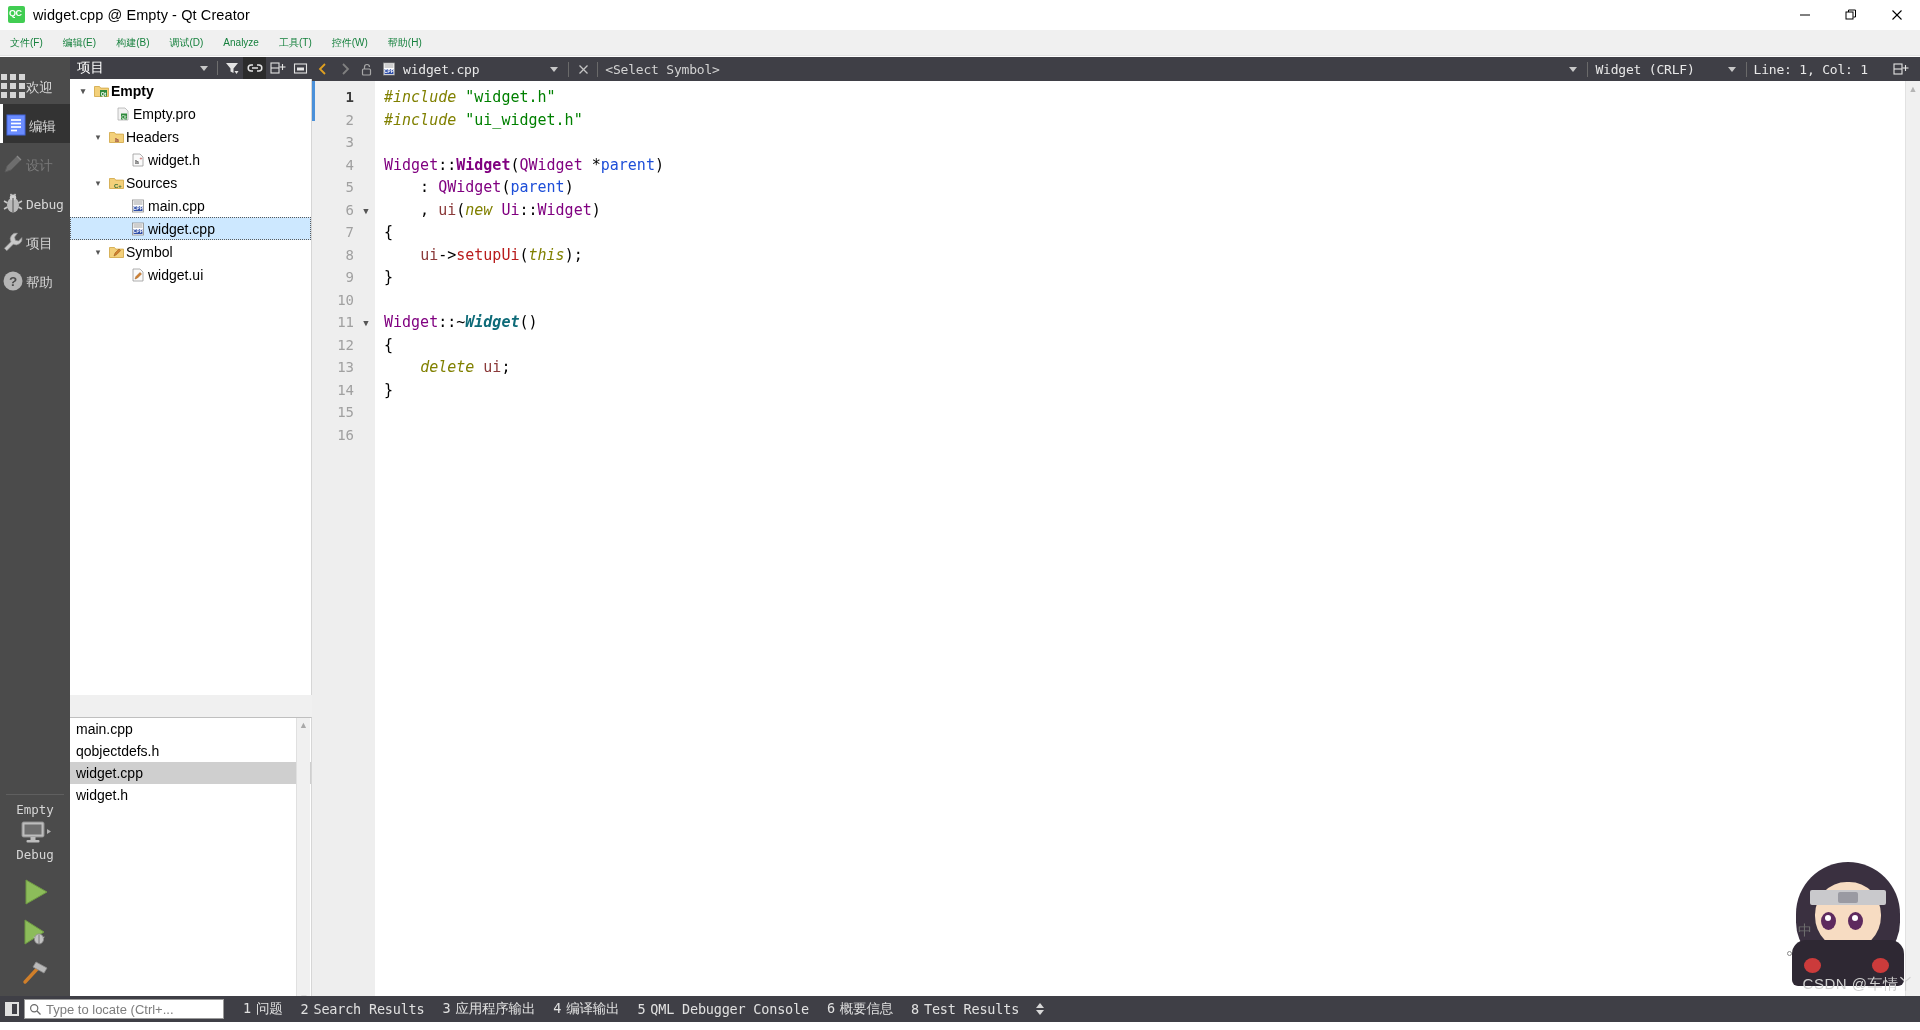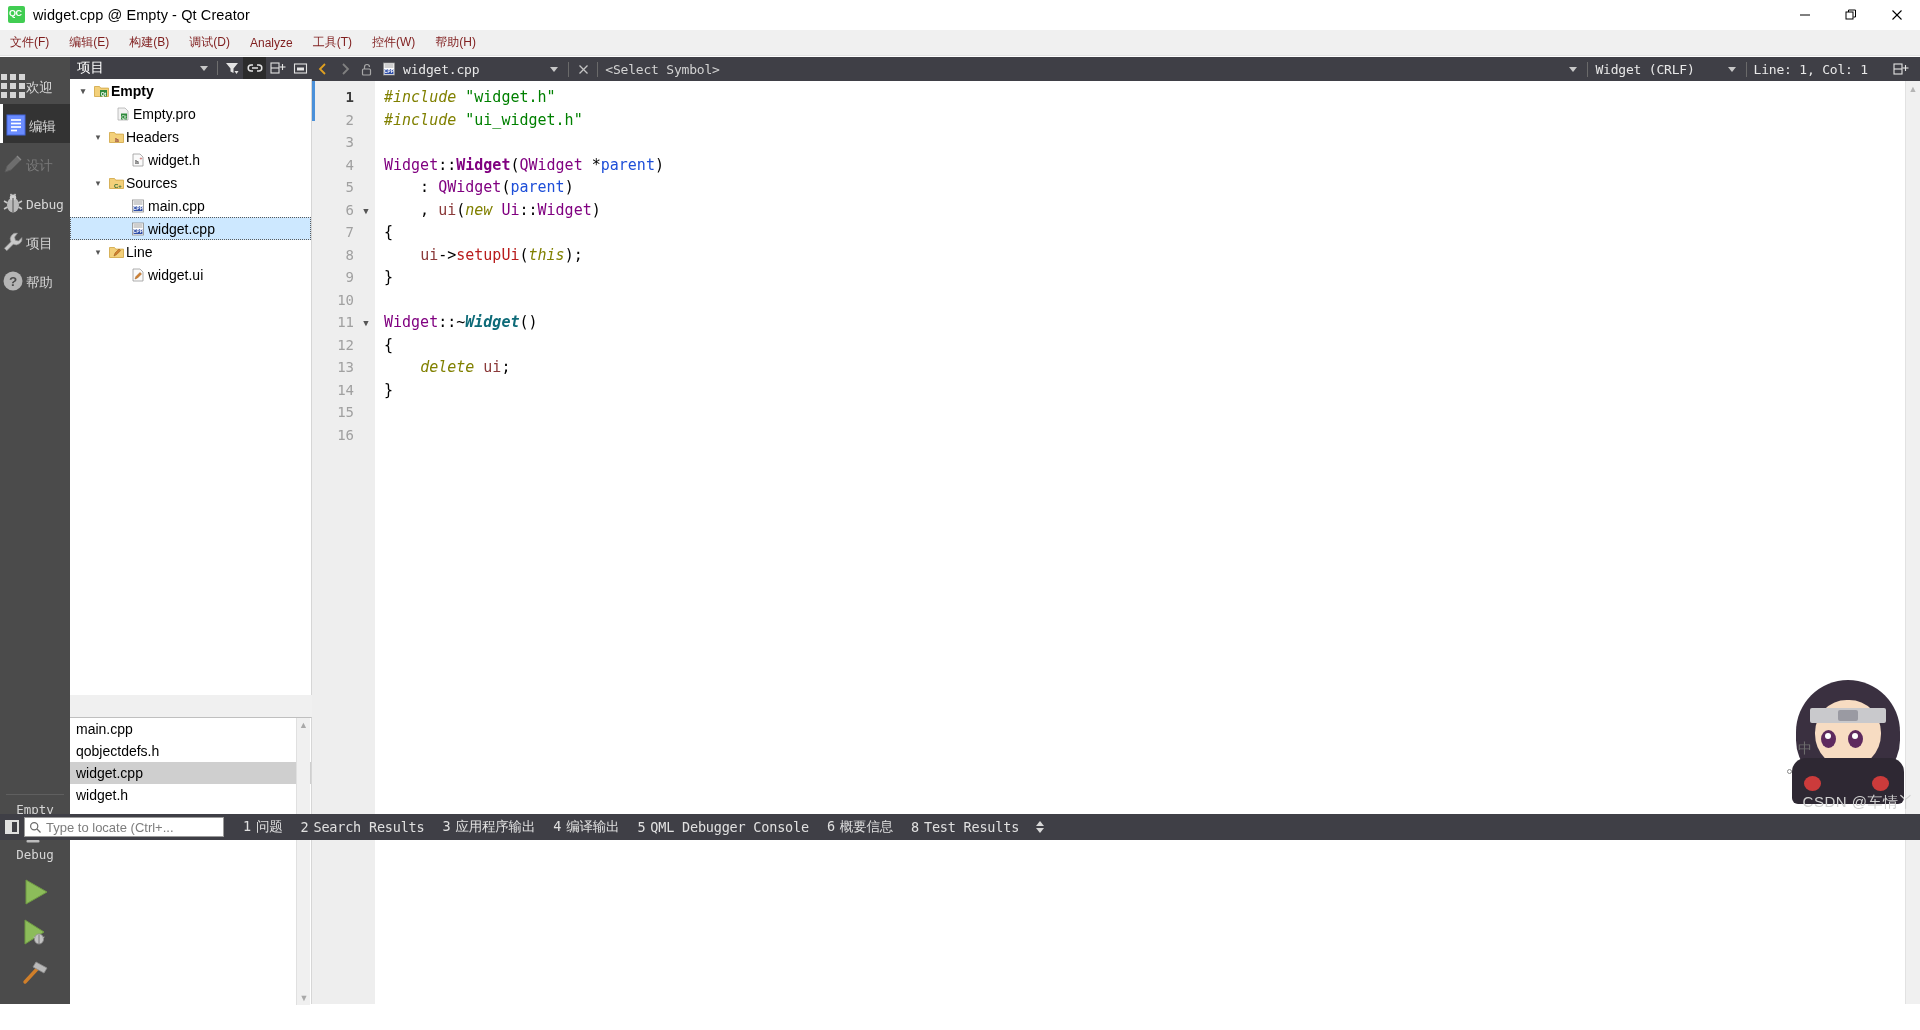--- a/index.html
+++ b/index.html
@@ -3,21 +3,21 @@
 <meta charset="utf-8">
 <style>
   * { box-sizing: border-box; margin: 0; padding: 0; }
   html, body {
     width: 1920px; height: 1030px;
     overflow: hidden;
     background: #ffffff;
     font-family: "Liberation Sans", sans-serif;
     -webkit-font-smoothing: antialiased;
   }
-  #app { position: relative; width: 1920px; height: 840px; }
+  #app { position: relative; width: 1920px; height: 1022px; }
 
   
   .titlebar {
     position: absolute; top: 0; left: 0; width: 1920px; height: 30px;
     background: #ffffff;
     display: flex; align-items: center;
     border-bottom: 1px solid #ffffff;
   }
   .qt-logo {
     width: 17px; height: 17px; margin-left: 8px; margin-right: 8px;
@@ -41,21 +41,21 @@
     justify-content: center; cursor: default;
   }
 
   
   .menubar {
     position: absolute; top: 30px; left: 0; width: 1920px; height: 26px;
     background: #f0f0f0; display: flex; align-items: center;
     border-bottom: 1px solid #e3e3e3;
   }
   .menu-item {
-    padding: 3px 10px; font-size: 12px; color: #7f1d1d;
+    padding: 3px 10px; font-size: 10px; color: #15803d;
     white-space: nowrap; cursor: default;
   }
 
   
   .modebar {
     position: absolute; top: 57px; left: 0; width: 70px; height: 947px;
     background: #4b4b4b;
     display: flex; flex-direction: column; align-items: center;
   }
   .mode-btn {
@@ -599,21 +599,21 @@
       </div>
 
       <div class="tree-row" style="padding-left:20px;">
         <span class="arrow">▾</span>
         <span class="ficon">
           <svg width="15" height="14" viewBox="0 0 15 14">
             <path d="M0.5 2.5 h5 l1.2 1.6 h7.8 v8.4 h-14 Z" fill="#f3d07a" stroke="#cfa441" stroke-width="0.8"></path>
             <path d="M5 11 L6 8 L10 4 L11.6 5.6 L7.6 9.6 Z" fill="#d08030" stroke="#a05f1e" stroke-width="0.6"></path>
           </svg>
         </span>
-        <span>Line</span>
+        <span>Symbol</span>
       </div>
 
       <div class="tree-row" style="padding-left:42px;">
         <span class="arrow"></span>
         <span class="ficon">
           <svg width="14" height="14" viewBox="0 0 14 14">
             <path d="M2 1 h7 l3 3 v9 h-10 Z" fill="#fafafa" stroke="#9b9b9b" stroke-width="0.8"></path>
             <path d="M4 11 L5 8.5 L9 4.5 L10.5 6 L6.5 10 Z" fill="#d08030" stroke="#a05f1e" stroke-width="0.5"></path>
           </svg>
         </span>

